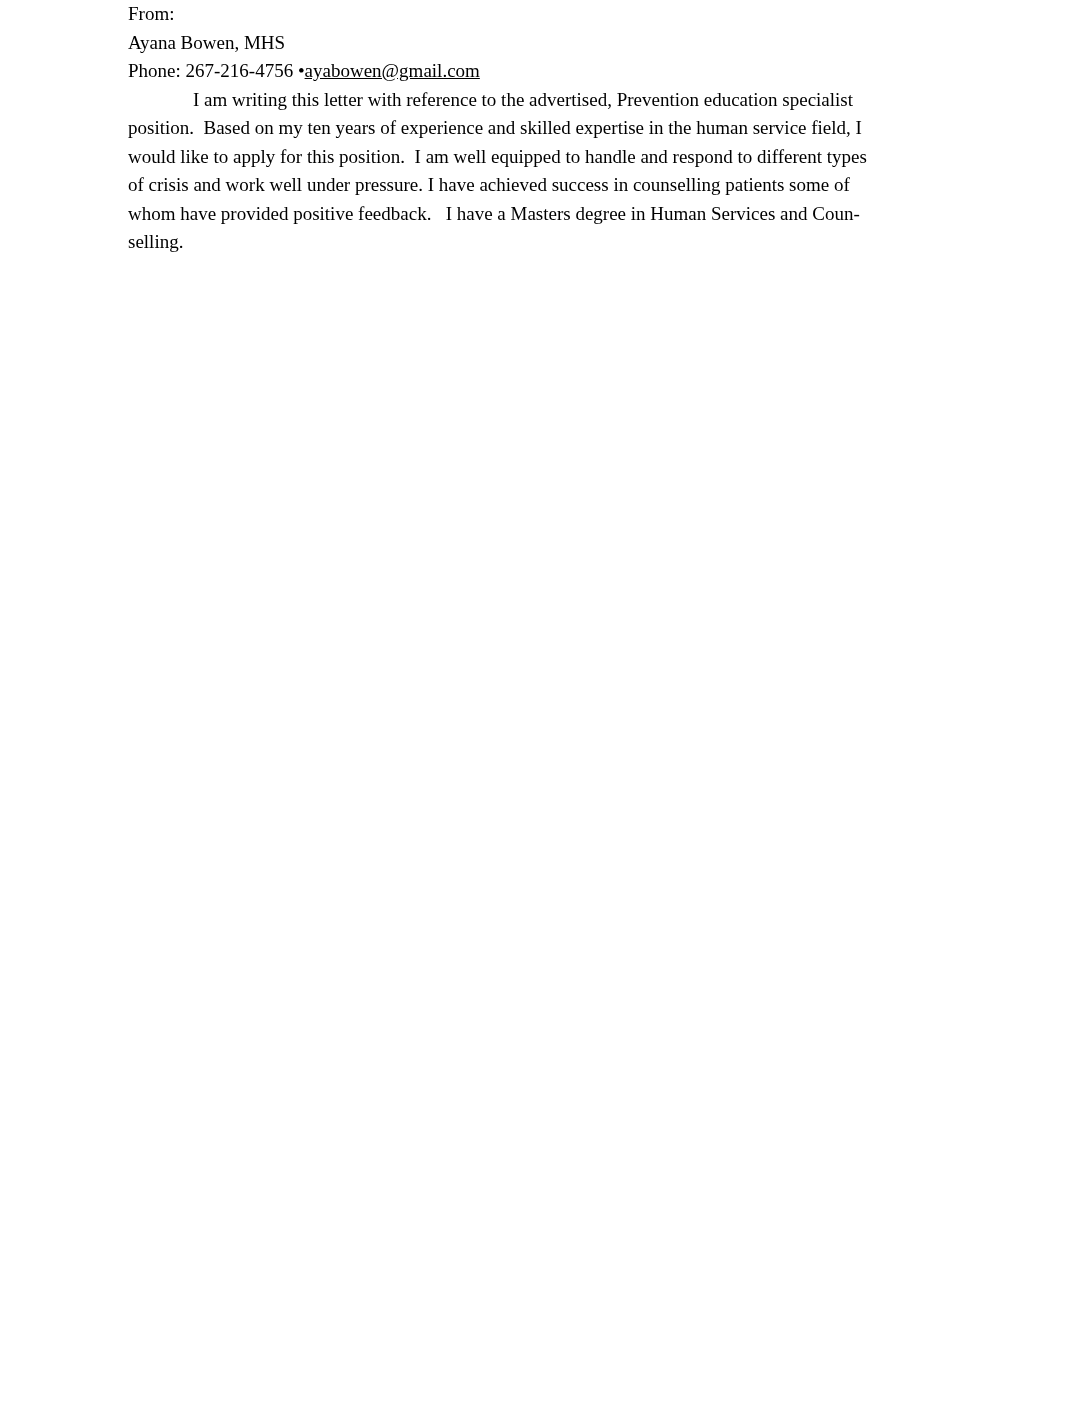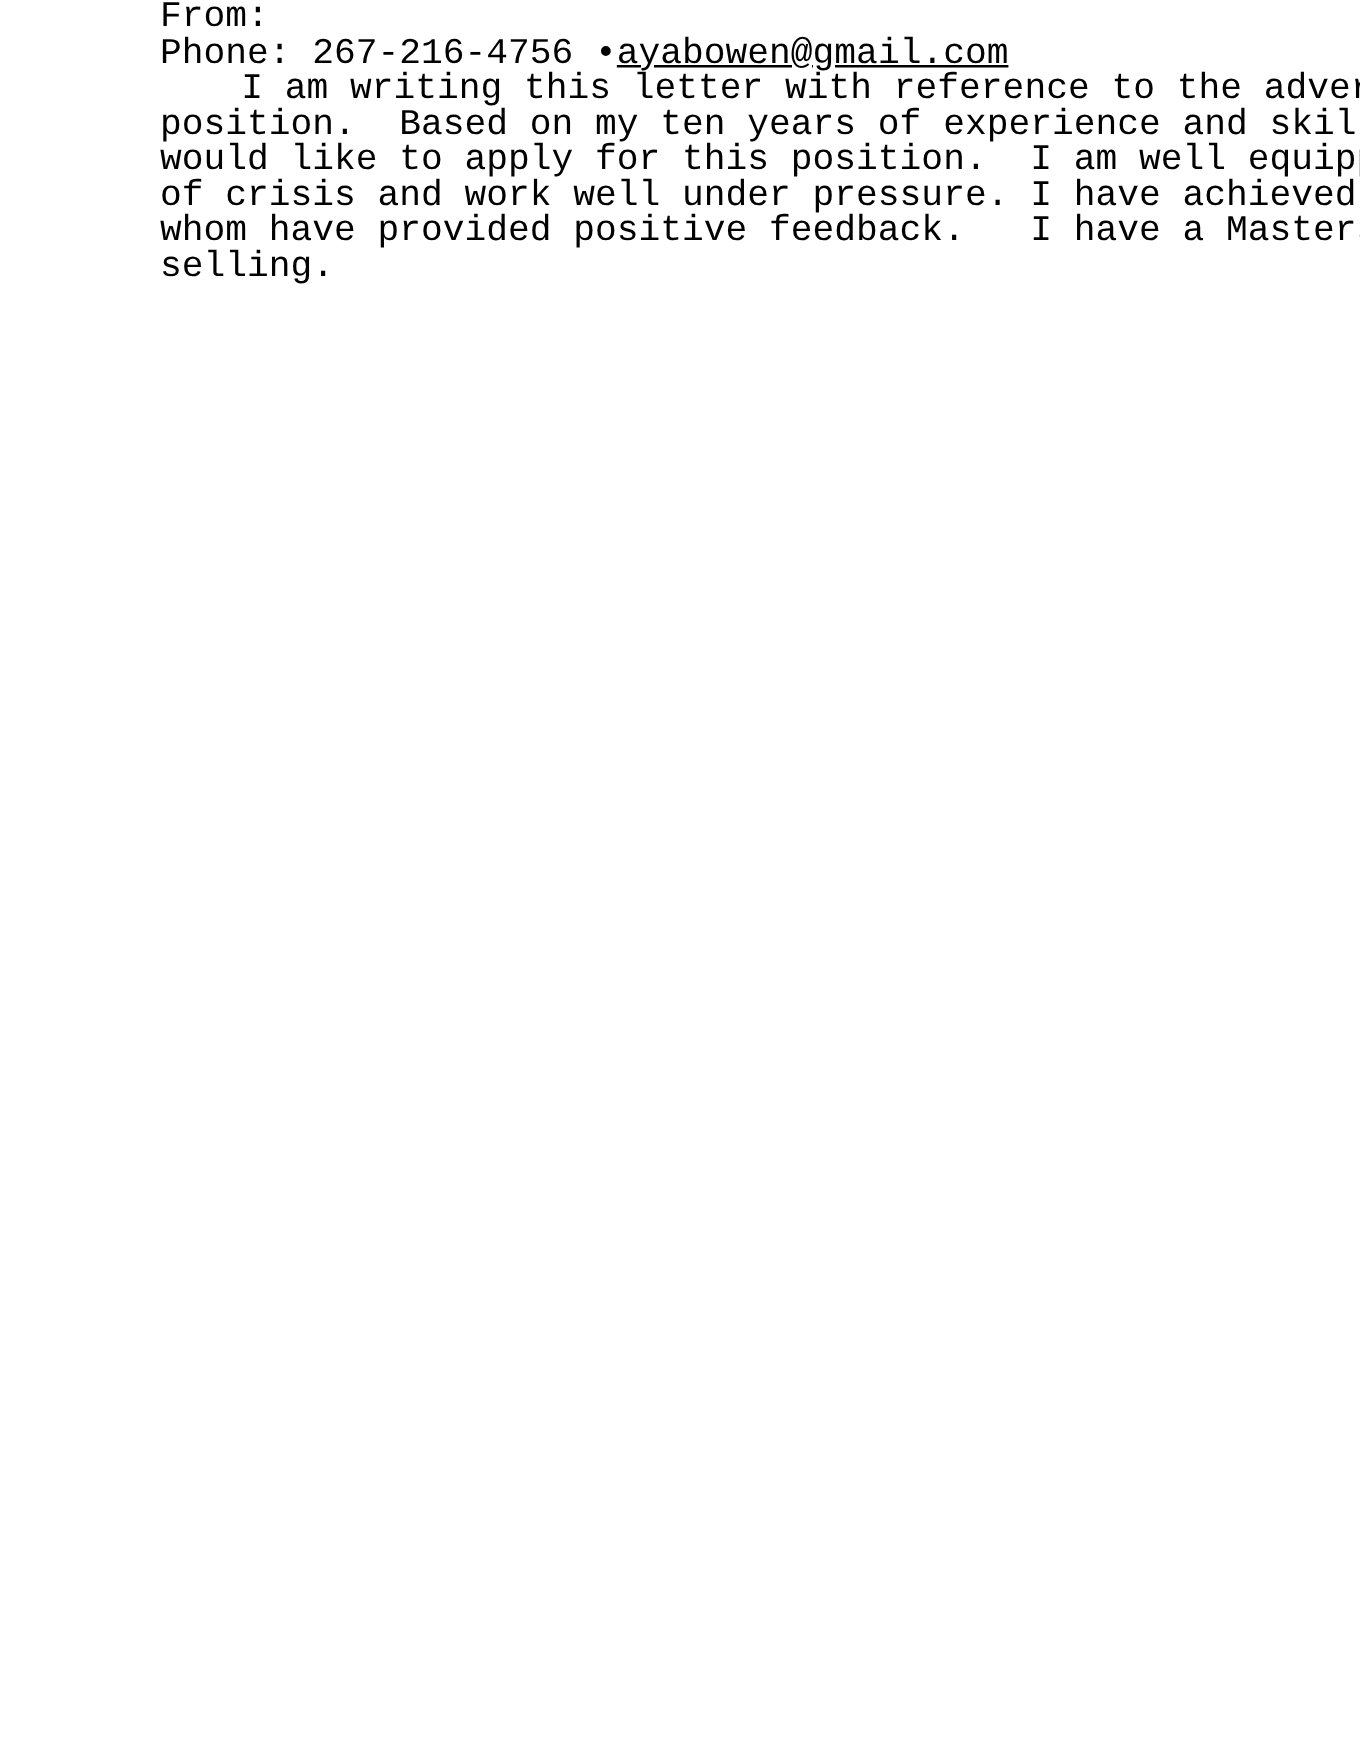--- a/index.html
+++ b/index.html
@@ -6,22 +6,22 @@
     margin: 0;
     padding: 0;
     background: #ffffff;
   }
   .page {
     position: relative;
     width: 1088px;
     height: 1408px;
     background: #ffffff;
     color: #000000;
-    font-family: Liberation Mono, monospace;
-    font-size: 29px;
+    font-family: Liberation Serif, serif;
+    font-size: 19px;
     line-height: 28.5px;
     box-sizing: border-box;
     padding: 0 96px 0 128px;
     overflow: hidden;
   }
   .page p {
     margin: 0;
     white-space: pre; 
   }
   .p-from    { margin-top: 125px; }
@@ -36,20 +36,21 @@
     margin-top: 20px;
   }
 </style>
 </head>
 <body>
 
 <div class="page">
 
   <p class="p-from">From:</p>
 
+  <p class="p-name">Ayana Bowen, MHS</p>
 
   <p class="p-phone"><span>Phone: 267-216-4756 </span><span>•</span><a class="email-link">ayabowen@gmail.com</a></p>
 
   <p class="p-body">I am writing this letter with reference to the advertised, Prevention education specialist
 position.  Based on my ten years of experience and skilled expertise in the human service field, I
 would like to apply for this position.  I am well equipped to handle and respond to different types
 of crisis and work well under pressure. I have achieved success in counselling patients some of
 whom have provided positive feedback.   I have a Masters degree in Human Services and Coun-
 selling.</p>
 

